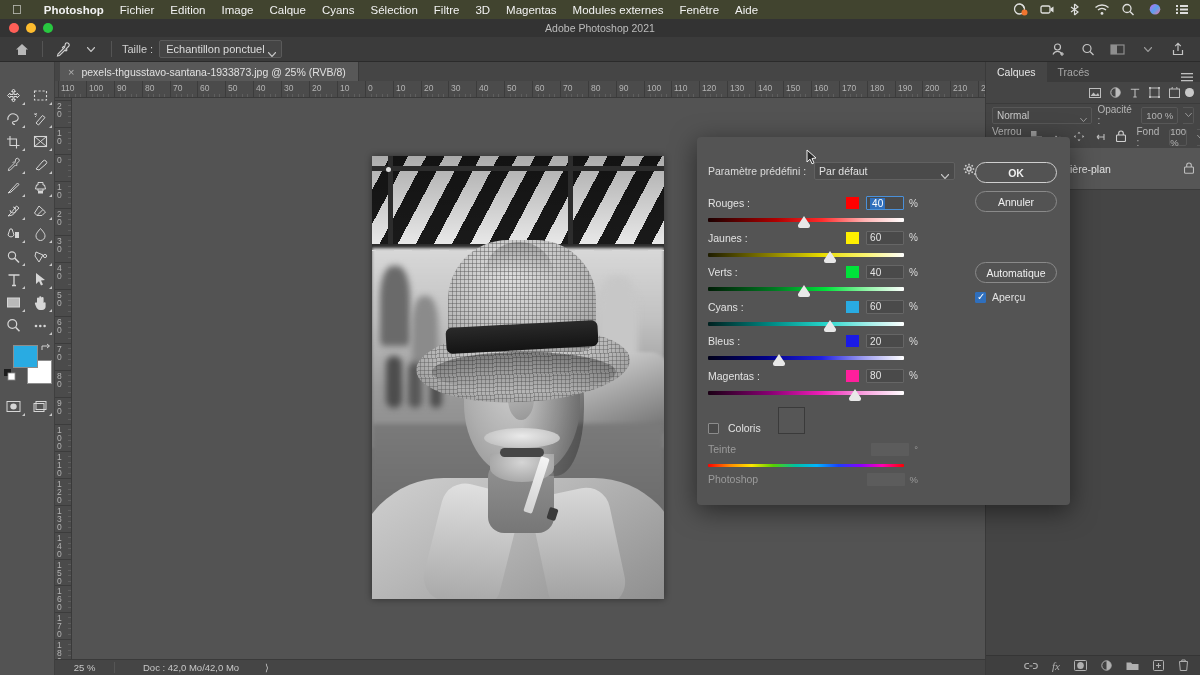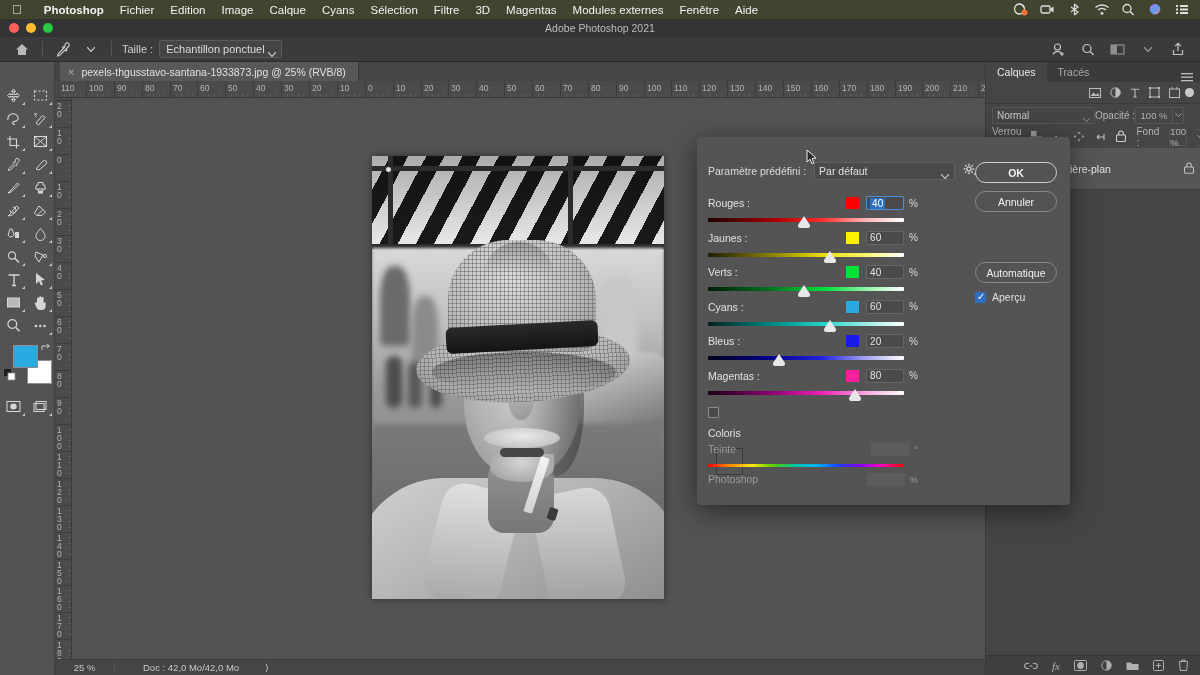--- a/index.html
+++ b/index.html
@@ -221,21 +221,21 @@
   }
   .lf-select {
     width: 92px; height: 16px; background: #4c1d95; border: 1px solid #555;
     border-radius: 2px; display: flex; align-items: center; gap: 4px;
     padding: 0 4px; font-size: 9.5px; color: #9a9a9a; position: relative; margin-top: 45px;
   }
   .lf-select .caret { position: absolute; right: 4px; top: 5px; }
   .lf-icos { display: flex; align-items: center; gap: 9px; color: #bdbdbd; margin-left: 4px; }
   .lf-toggle { width: 9px; height: 9px; border-radius: 50%; background: #c9c9c9; margin-left: auto; }
   .blend-row {
-    height: 22px; display: flex; align-items: center; padding: 0 6px; 
+    height: 22px; display: flex; align-items: center; padding: 0 6px; gap: 5px;
     font-size: 10px; color: #b5b5b5;
   }
   .blend-sel {
     width: 103px; height: 17px; background: #454545; border: 1px solid #575757;
     border-radius: 2px; display: flex; align-items: center; padding: 0 4px;
     font-size: 10px; color: #c9c9c9; position: relative;
   }
   .blend-sel .caret { position: absolute; right: 4px; top: 5px; }
   .num-box {
     width: 38px; height: 17px; background: #454545; border: 1px solid #575757;
@@ -300,21 +300,21 @@
   .thumb {
     position: absolute; top: -2px; width: 0; height: 0;
     border-left: 6px solid transparent; border-right: 6px solid transparent;
     border-bottom: 9px solid #e8e8e8;
     transform: translateX(-6px);
   }
   .thumb::after {
     content:""; position: absolute; left: -6px; top: 9px; width: 12px; height: 3px; background: #e8e8e8; border-radius: 0 0 2px 2px;
   }
 
-  .coloris-row { position: absolute; left: 11px; top: 270px; display: flex; align-items: flex-start; gap: 9px; flex-direction: column; }
+  .coloris-row { position: absolute; left: 11px; top: 270px; display: flex; align-items: flex-end; gap: 9px; }
   .cb { width: 11px; height: 11px; border: 1px solid #8c8c8c; background: #4a4a4a; border-radius: 1px; }
   .cb.on { background: #2f6fbd; border-color: #2f6fbd; position: relative; }
   .cb.on::after { content: "✓"; position: absolute; left: 1px; top: -2px; font-size: 10px; color: #fff; }
   .cb-lab { font-size: 10.5px; color: #e2e2e2; }
   .color-chip { width: 27px; height: 27px; background: #565656; border: 1px solid #3a3a3a; margin-left: 8px; }
 
   .hs-group { position: absolute; left: 11px; width: 210px; }
   .hs-head { display: flex; align-items: center; height: 14px; }
   .hs-label { font-size: 10.5px; color: #9b9b9b; flex: 1; }
   .hs-input { width: 38px; height: 13px; background: #5c5c5c; border: none; border-radius: 1px; }

